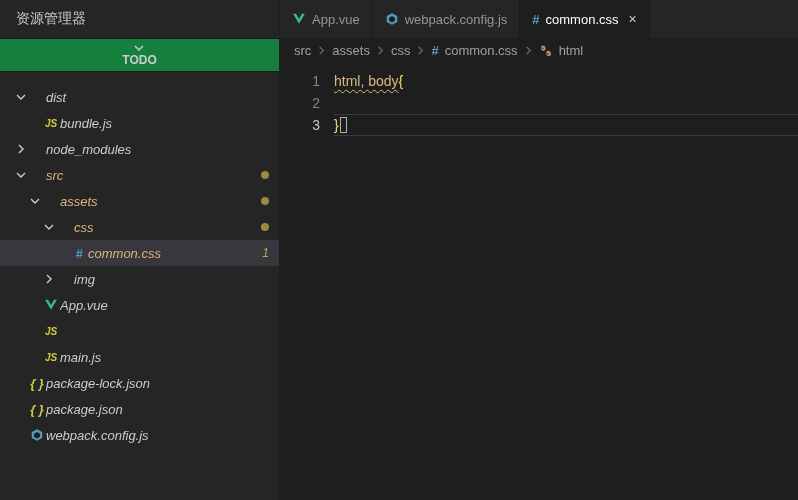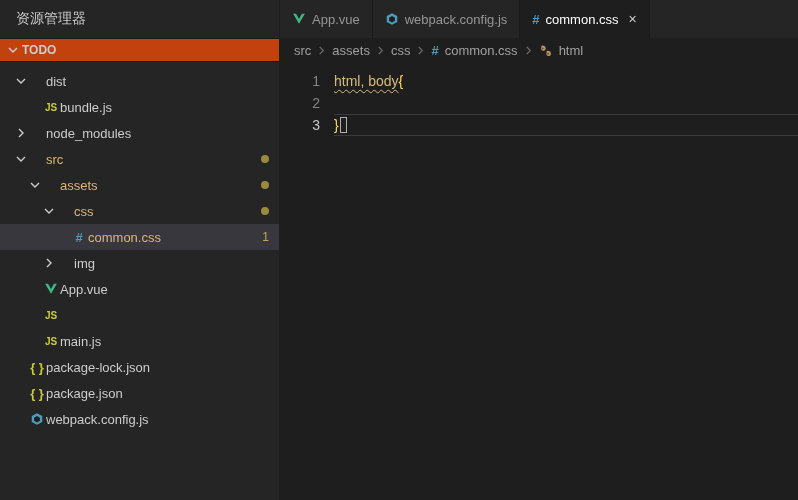--- a/index.html
+++ b/index.html
@@ -1,21 +1,21 @@
 <!DOCTYPE html>
 <html><head>
 <meta charset="utf-8">
 <style>
 * { margin: 0; padding: 0; box-sizing: border-box; font-family: -apple-system, "Segoe UI", sans-serif; }
 body { background: #1e1e1e; color: #cccccc; font-size: 13px; width: 798px; height: 500px; overflow: hidden; display: flex; }
 .sidebar { width: 280px; background: #252526; display: flex; flex-direction: column; border-right: 1px solid #1e1e1e; }
 .sidebar-title { padding: 10px 16px; color: #cccccc; font-size: 14px; }
-.section-header { display: flex; align-items: center; padding: 4px 6px; background: #c2410c; border-top: 1px solid #1b1b1b; border-bottom: 1px solid #1b1b1b; cursor: pointer; font-weight: 700; font-size: 12px; }
+.section-header { display: flex; align-items: center; padding: 4px 6px; background: #15803d; border-top: 1px solid #1b1b1b; border-bottom: 1px solid #1b1b1b; cursor: pointer; font-weight: 700; font-size: 12px; flex-direction: column; }
 .section-header .chev { width: 14px; display: inline-flex; justify-content: center; margin-right: 2px; }
-.tree { flex: 1; overflow: auto; padding-top: 6px; }
+.tree { flex: 1; overflow: auto; padding-top: 12px; font-style: italic; }
 .tree-row { display: flex; align-items: center; height: 26px; padding-right: 10px; cursor: pointer; position: relative; }
 .tree-row.active { background: #37373d; }
 .tree-row .indent { flex-shrink: 0; }
 .tree-row .twisty { width: 14px; display: inline-flex; justify-content: center; color: #cccccc; }
 .tree-row .icon { width: 18px; display: inline-flex; justify-content: center; align-items: flex-start; }
 .tree-row .label { flex: 1; white-space: nowrap; overflow: hidden; text-overflow: ellipsis; }
 .tree-row .dot { width: 8px; height: 8px; border-radius: 50%; background: #9a8a3e; margin-left: 6px; }
 .tree-row .badge { color: #c7a35b; font-size: 12px; margin-left: 6px; }
 .file-js { color: #cbcb41; font-weight: 700; font-size: 10px; }
 .name-dim { color: #cccccc; }

